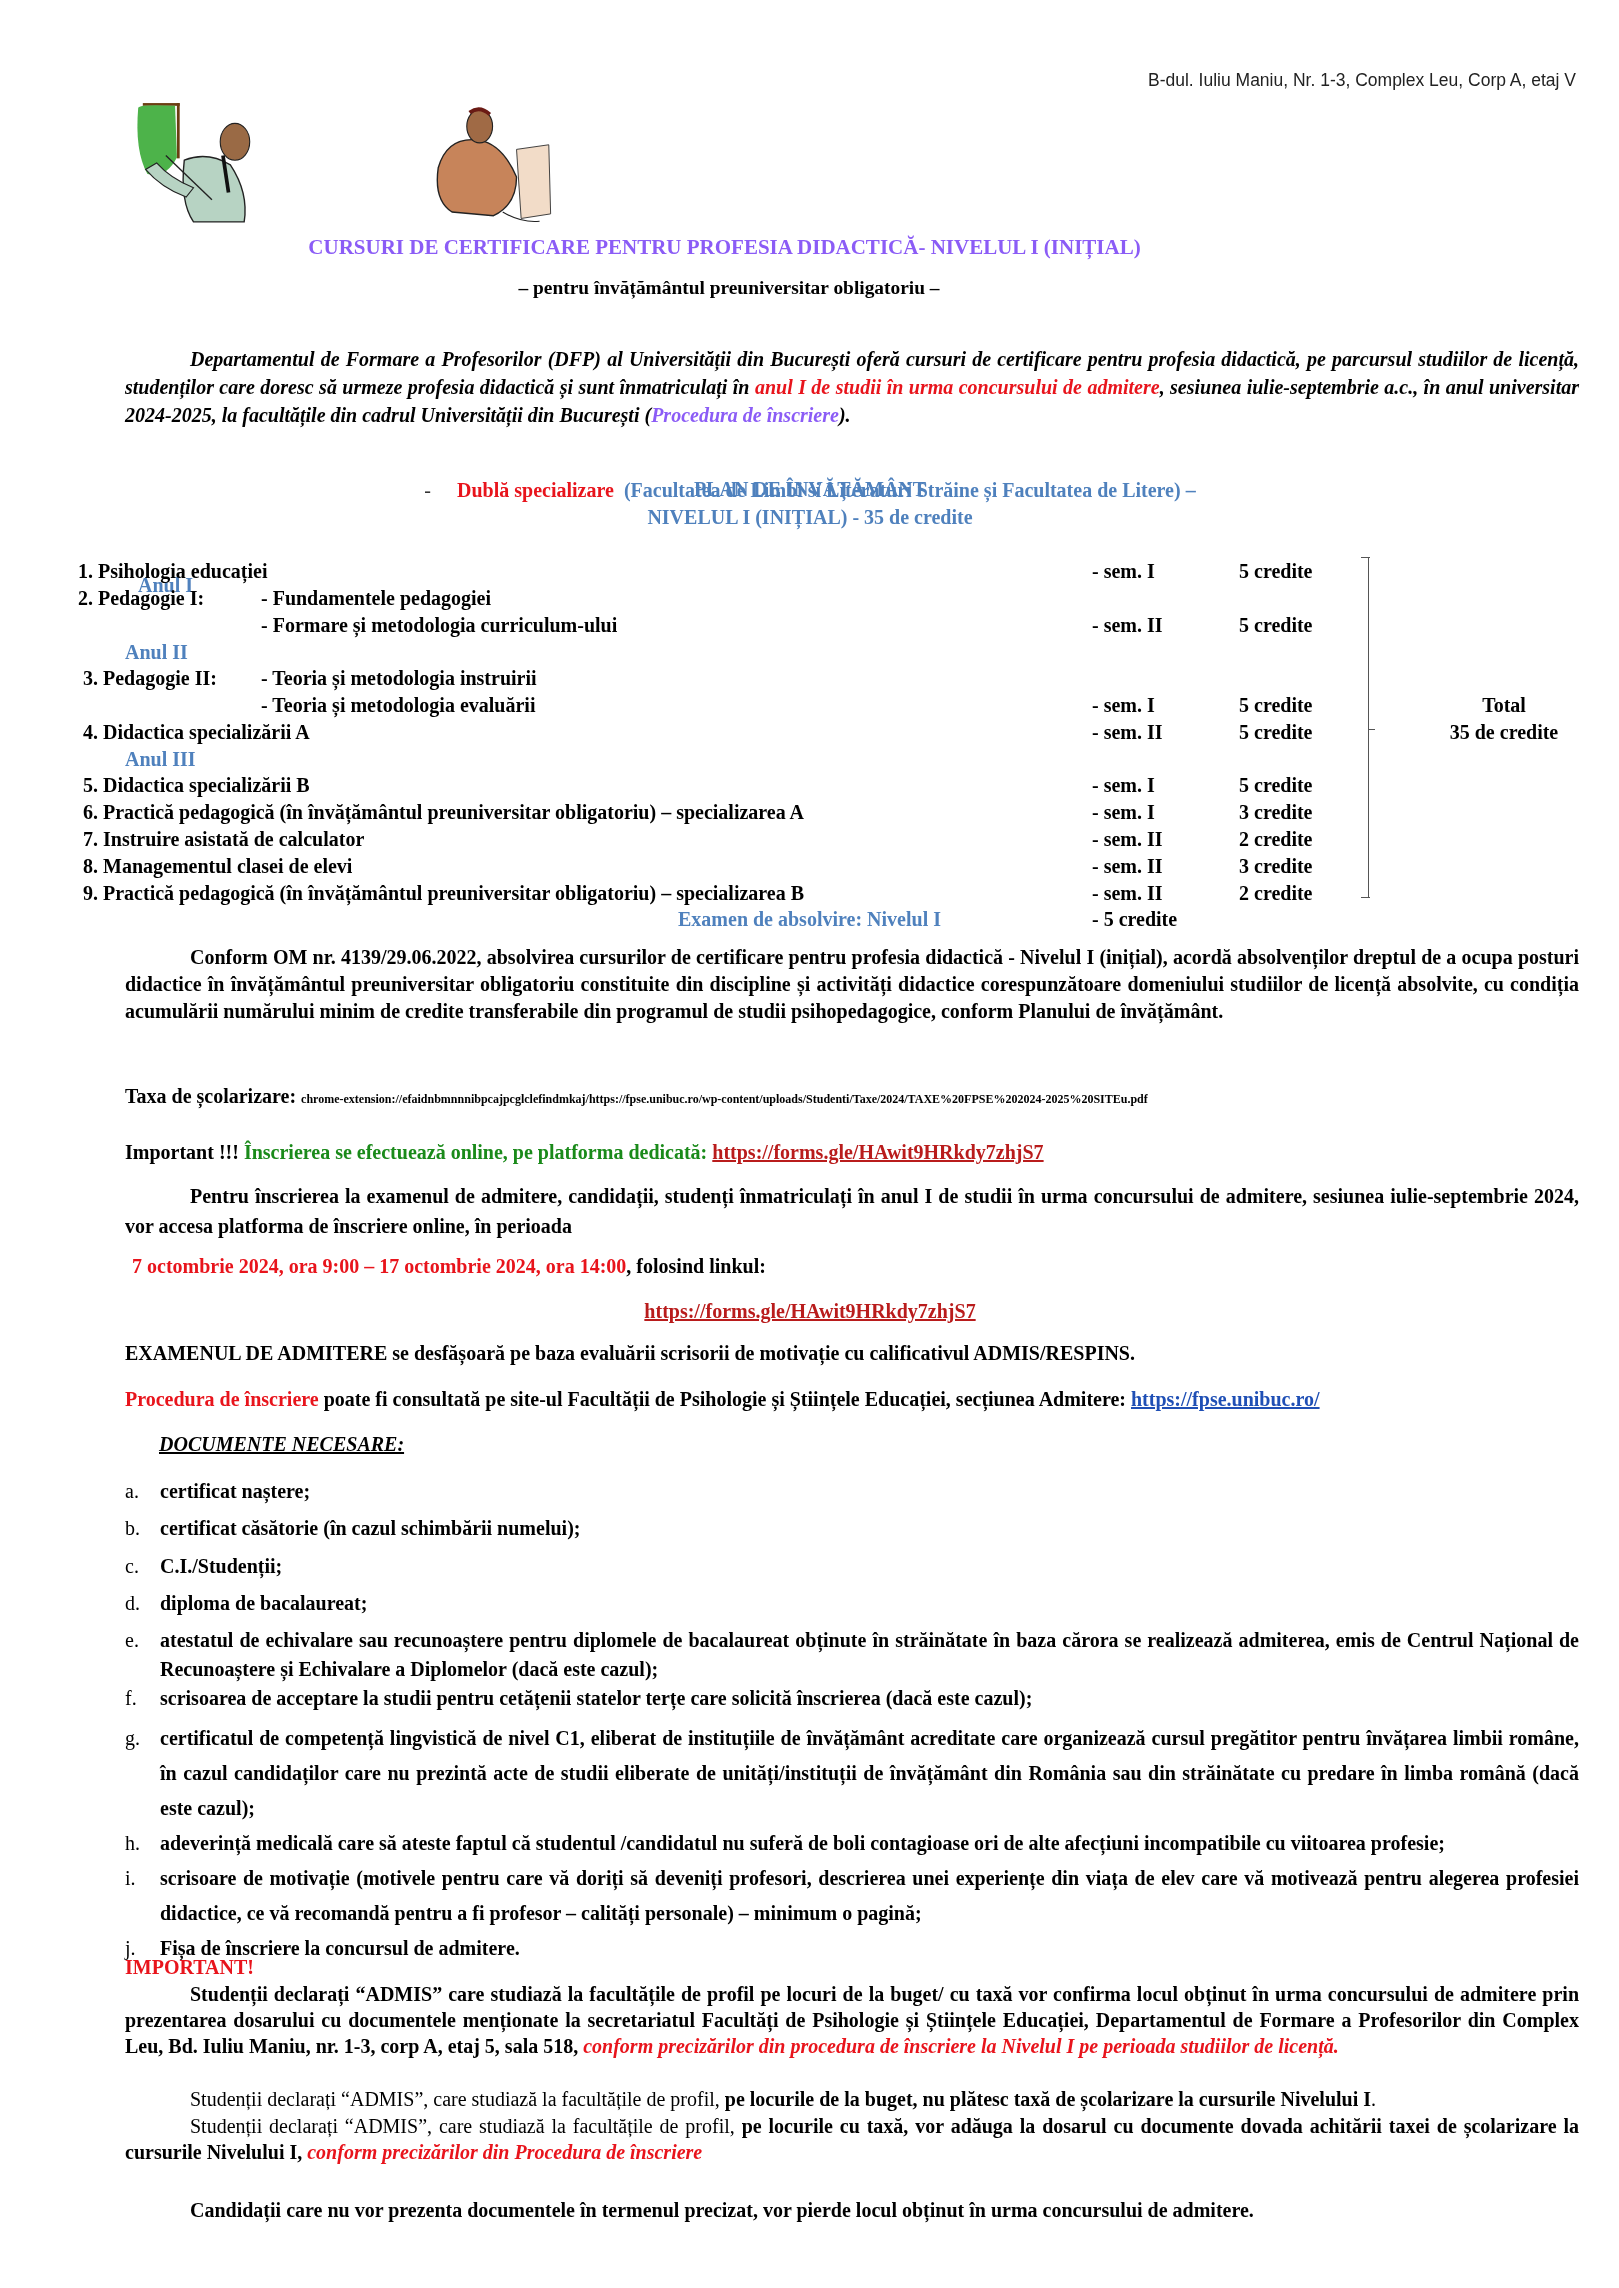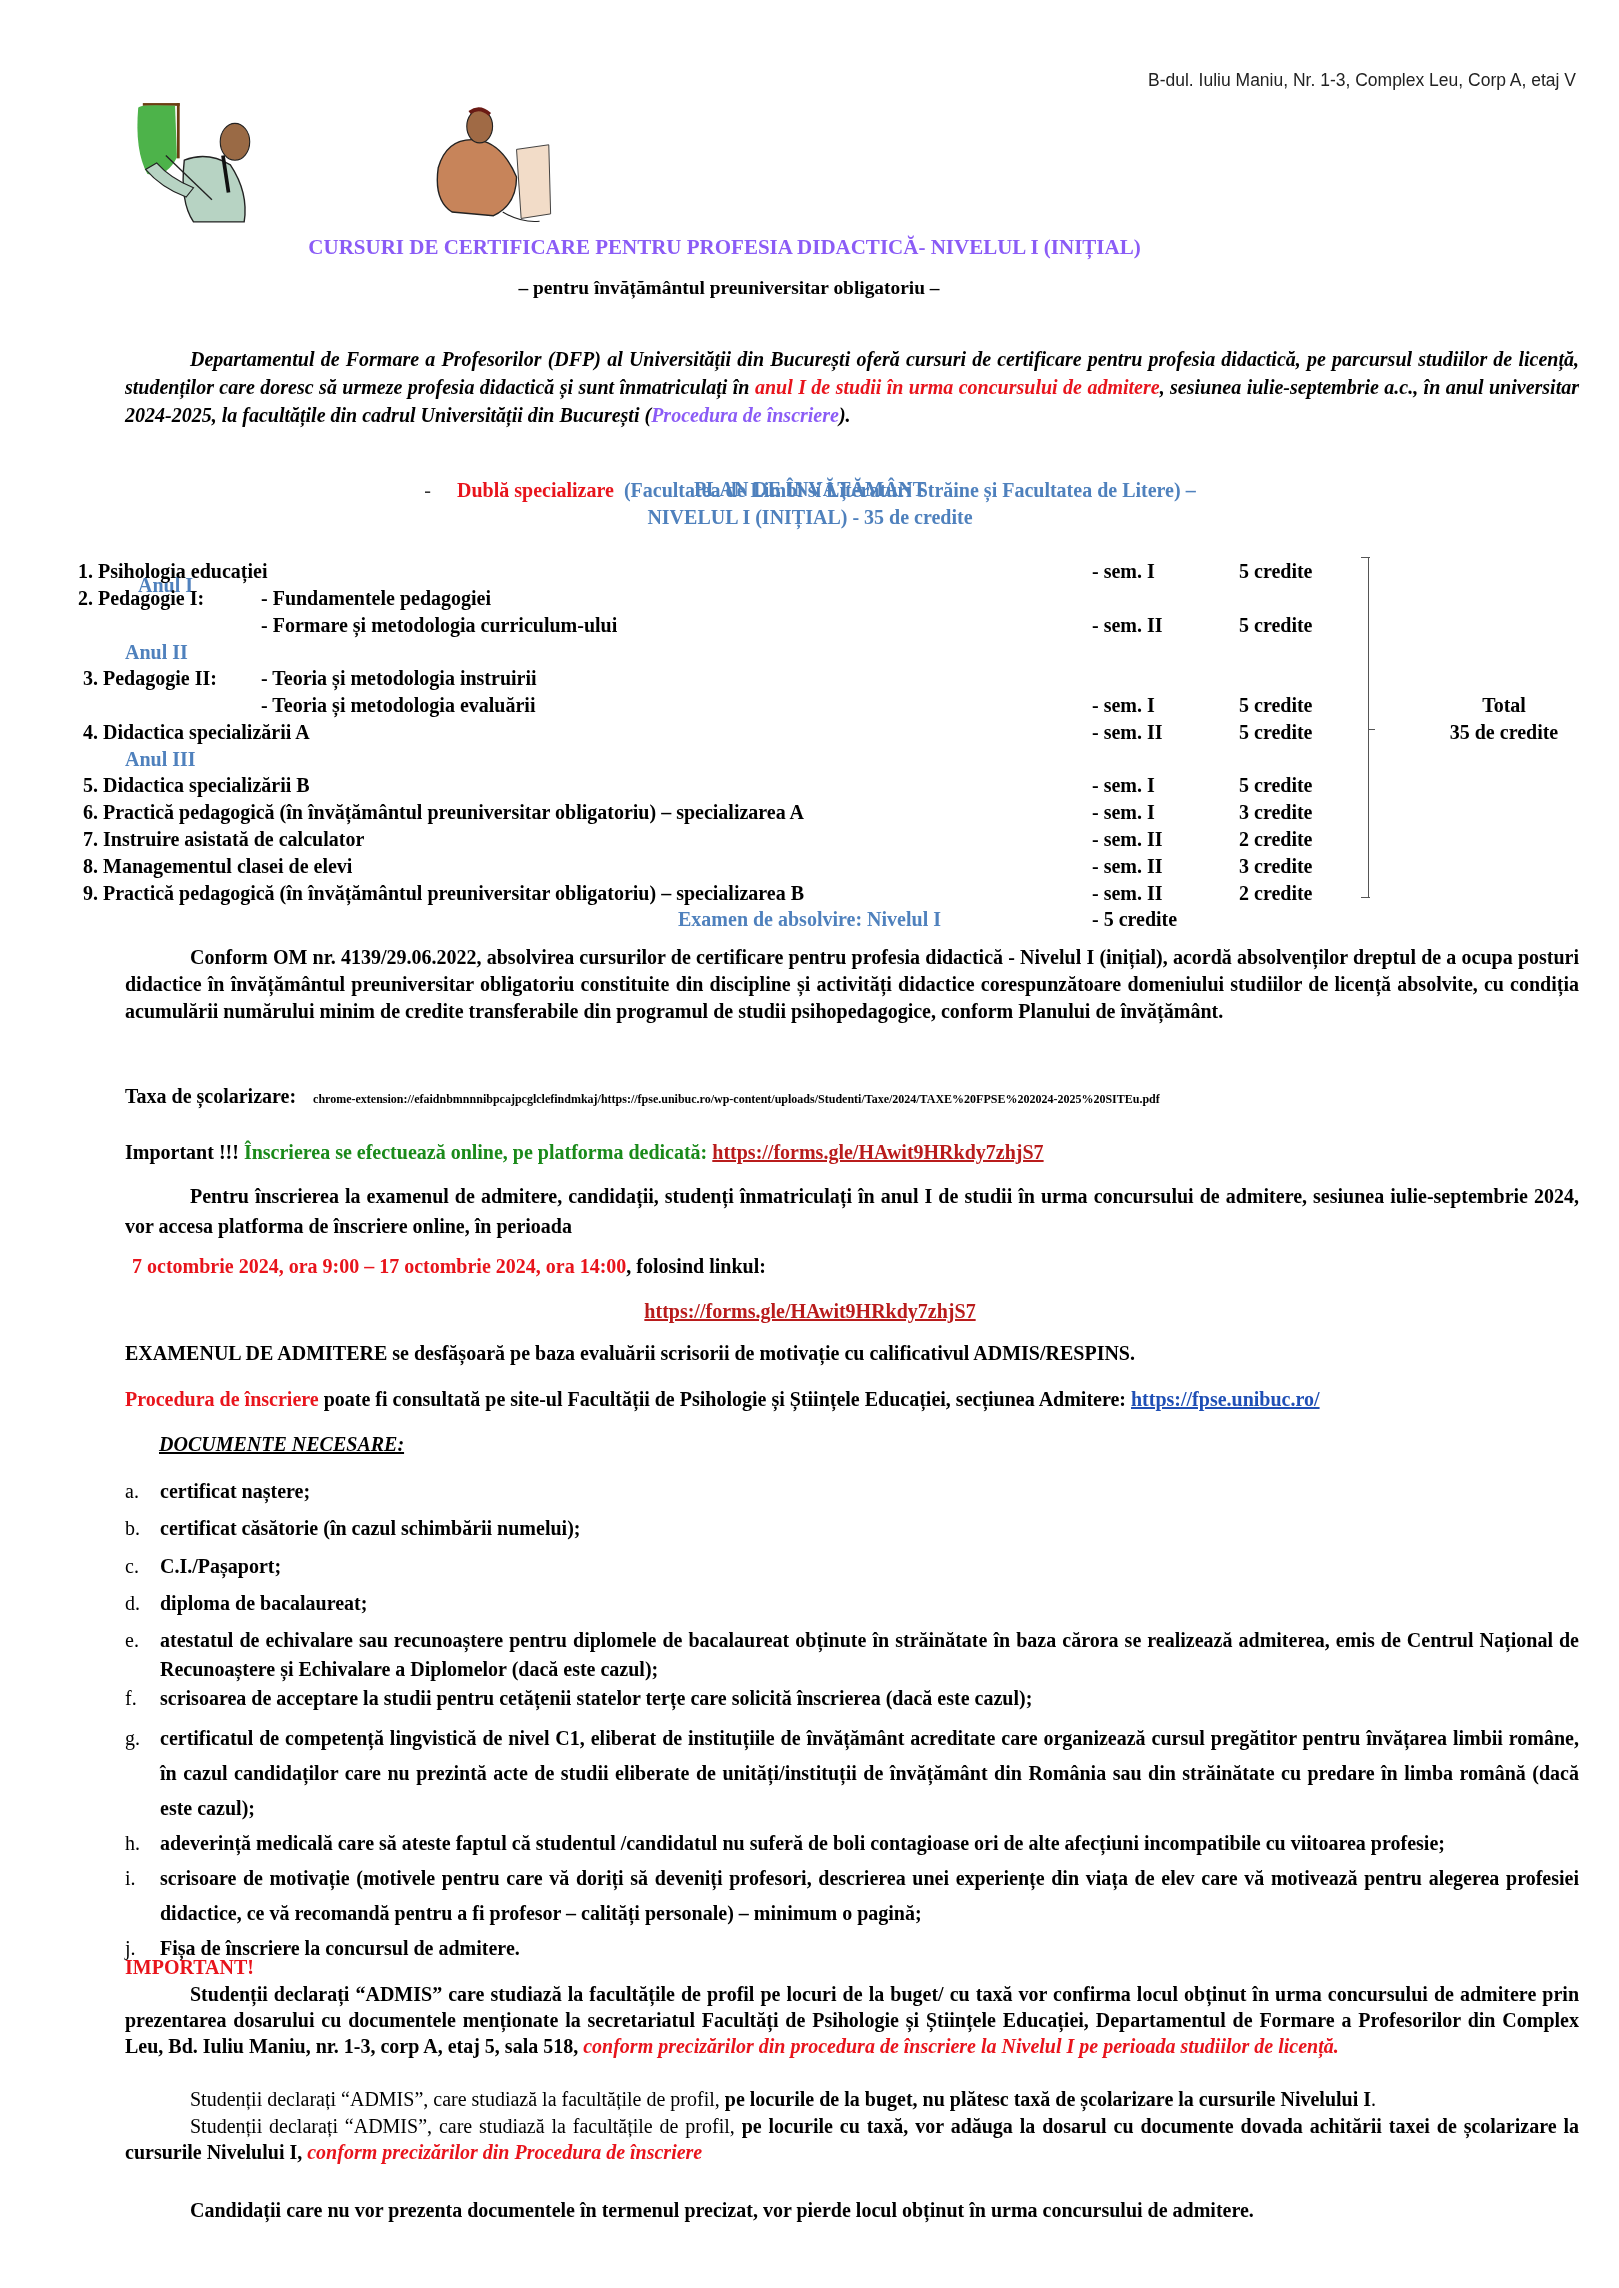--- a/index.html
+++ b/index.html
@@ -26,21 +26,21 @@
   .bracket:before, .bracket:after { content: ""; position: absolute; right: -1.8px; width: 9.2px; border-top: 1.8px solid #555; }
   .bracket:before { top: 0; }
   .bracket:after { bottom: 0; }
   .bracket-tip { position: absolute; left: 1368px; top: 729px; width: 7.4px; border-top: 1.8px solid #555; }
   .total { position: absolute; left: 1384px; width: 240px; text-align: center; font-size: 20px; font-weight: bold; line-height: 27px; }
   .doc-list { left: 125px; width: 1454px; top: 1477px; font-size: 20px; font-weight: bold; }
   .doc-item { display: flex; line-height: 29px; margin-bottom: 0; }
   .doc-letter { width: 35px; flex: none; font-weight: normal; }
   .doc-text { flex: 1; text-align: justify; }
   .clip { position: absolute; }
-  .tiny-url { font-size: 12px; font-weight: bold; margin-left: 12px; }
+  .tiny-url { font-size: 12px; font-weight: bold; }
   .normal { font-weight: normal; }
 </style>
 </head>
 <body>
 
 <div class="abs address">B-dul. Iuliu Maniu, Nr. 1-3, Complex Leu, Corp A, etaj V</div>
 
 <div class="clip" style="left:129px; top:100px; width:129px; height:125px;">
   <svg width="129" height="125" viewBox="0 0 140 135">
     <rect x="15" y="3" width="40" height="3" fill="#6b3e12"></rect>
@@ -182,21 +182,21 @@
   <div class="doc-item" style="margin-bottom:8.3px;">
       <span class="doc-letter">a.</span>
       <span class="doc-text">certificat naștere;</span>
     </div>
   <div class="doc-item" style="margin-bottom:8.3px;">
       <span class="doc-letter">b.</span>
       <span class="doc-text">certificat căsătorie (în cazul schimbării numelui);</span>
     </div>
   <div class="doc-item" style="margin-bottom:8.3px;">
       <span class="doc-letter">c.</span>
-      <span class="doc-text">C.I./Pașaport;</span>
+      <span class="doc-text">C.I./Studenții;</span>
     </div>
   <div class="doc-item" style="margin-bottom:8.3px;">
       <span class="doc-letter">d.</span>
       <span class="doc-text">diploma de bacalaureat;</span>
     </div>
   <div class="doc-item" style="margin-bottom:0;">
       <span class="doc-letter">e.</span>
       <span class="doc-text">atestatul de echivalare sau recunoaștere pentru diplomele de bacalaureat obținute în străinătate în baza cărora se realizează admiterea, emis de Centrul Național de Recunoaștere și Echivalare a Diplomelor (dacă este cazul);</span>
     </div>
   <div class="doc-item" style="margin-bottom:8.3px;">

